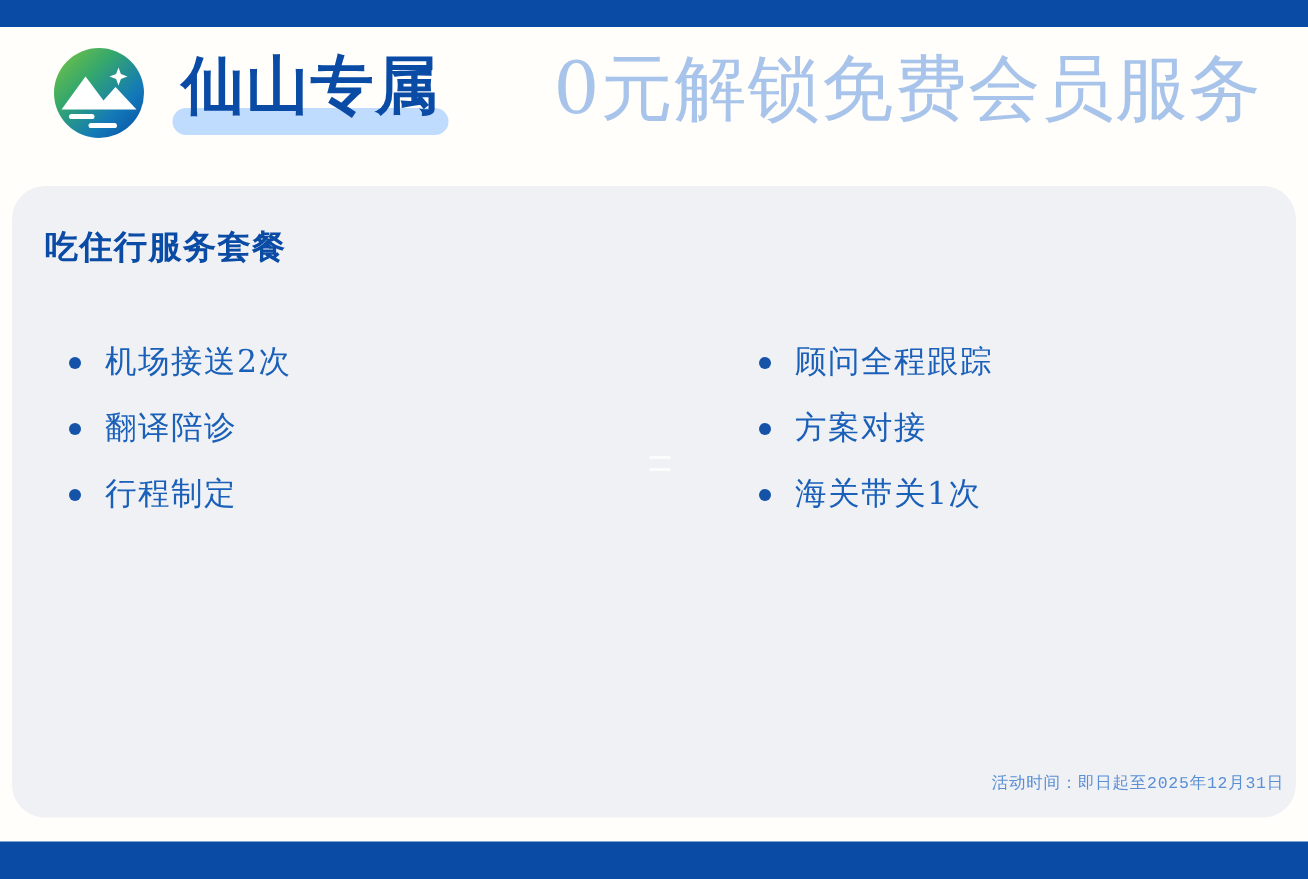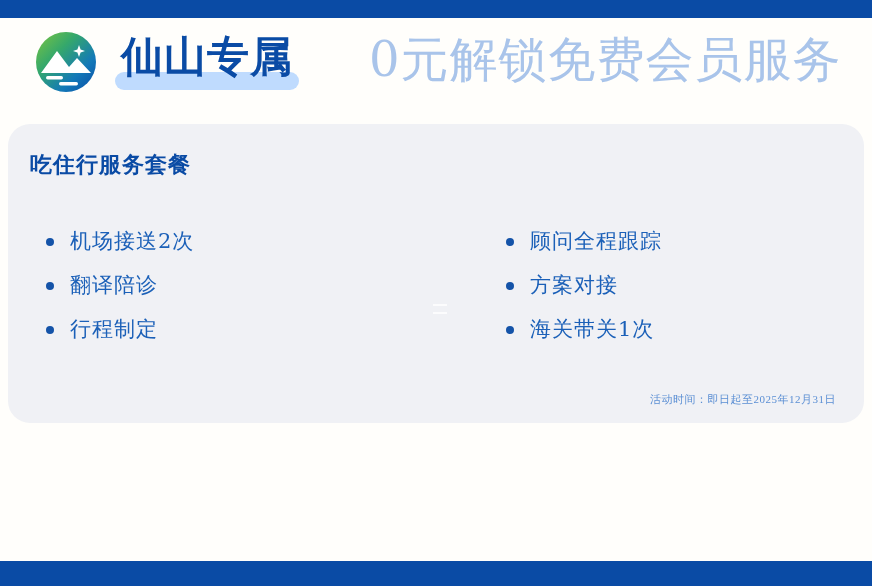--- a/index.html
+++ b/index.html
@@ -90,21 +90,21 @@
     line-height: 44px;
     padding-bottom: 6px;
   }
 
   
   .panel {
     position: absolute;
     left: 8px;
     top: 124px;
     width: 856px;
-    height: 299px;
+    height: 421px;
     background: #f0f1f5;
     border-radius: 22px;
   }
 
   .panel-title {
     position: absolute;
     left: 22px;
     top: 26px;
     font-size: 22px;
     font-weight: 700;
@@ -161,26 +161,26 @@
     top: 180px;
     width: 14px;
     height: 6px;
     border-top: 2px solid #ffffff;
     border-bottom: 2px solid #ffffff;
     opacity: .85;
   }
 
   .footer-note {
     position: absolute;
-    right: 28px;
+    right: 8px;
     bottom: 16px;
     font-size: 11px;
     color: #5b8fd4;
     letter-spacing: .5px;
-    font-family: Liberation Serif, serif;
+    font-family: Liberation Mono, monospace;
     white-space: nowrap;
   }
 </style>
 </head>
 <body>
 
 <div class="bar-top"></div>
 
 <div class="header">
 

